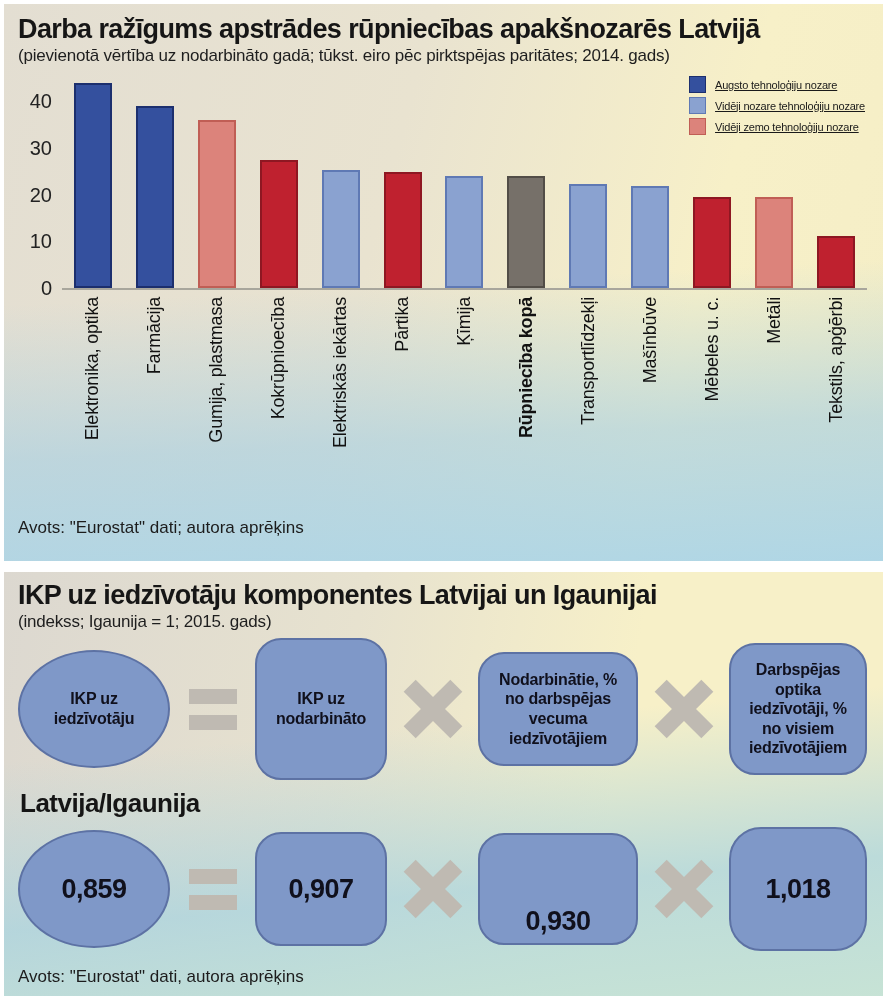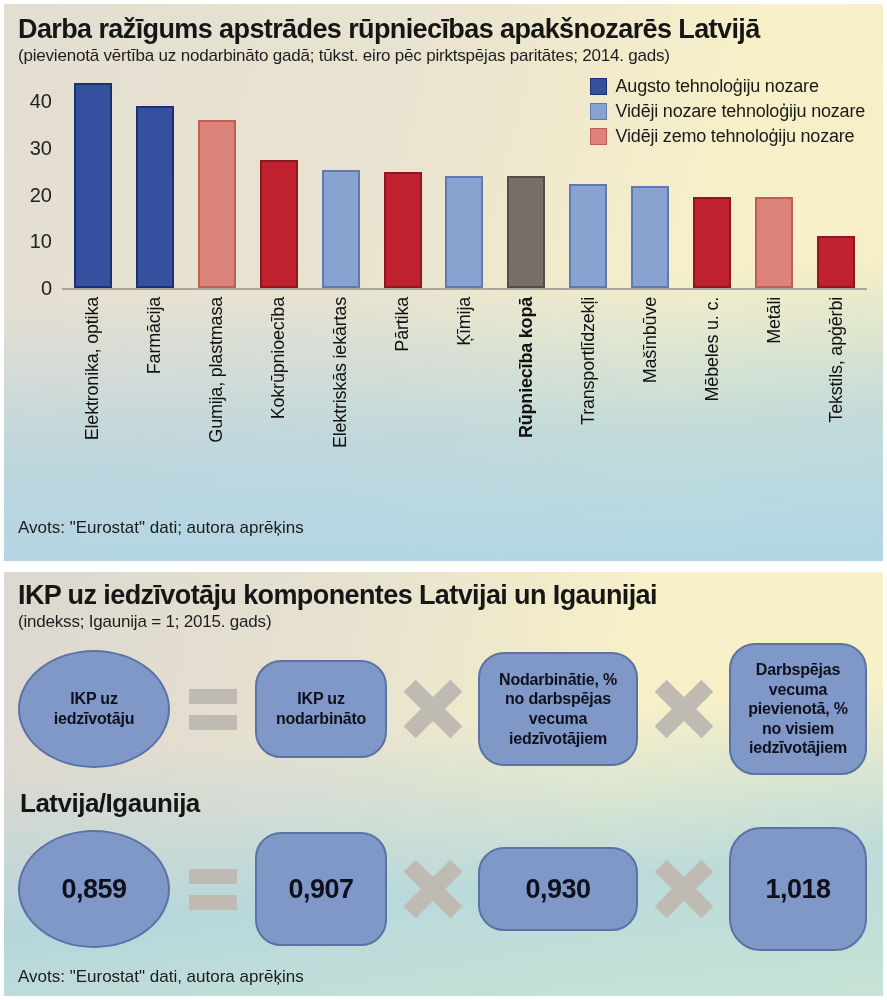--- a/index.html
+++ b/index.html
@@ -29,21 +29,21 @@
   .chart-row { display: flex; margin-top: 12px; }
   .yaxis { width: 44px; position: relative; height: 212px; flex: none; }
   .ytick { position: absolute; right: 10px; font-size: 20px; color: #222; }
   .plot { flex: 1; height: 212px; display: flex; align-items: flex-end; border-bottom: 2px solid #a8a69c; position: relative; }
   .col { flex: 1; display: flex; justify-content: center; align-items: flex-end; height: 100%; }
   .bar { width: 38px; border: 2px solid; }
 
   .legend { position: absolute; top: -2px; right: 2px; display: flex; flex-direction: column; gap: 4px; }
   .legend-item { display: flex; align-items: center; gap: 9px; }
   .swatch { width: 17px; height: 17px; border: 1px solid; flex: none; }
-  .legend-label { font-size: 18px; color: #1a1a1a; letter-spacing: -0.2px; }
+  .legend-label { font-size: 11px; color: #1a1a1a; letter-spacing: -0.2px; text-decoration: underline; }
 
   .xlabels { margin-left: 44px; margin-top: 7px; height: 212px; display: flex; }
   .xlab { flex: 1; display: flex; justify-content: center; align-items: flex-start; }
   .xlab-text { writing-mode: vertical-rl; transform: rotate(180deg); font-size: 18px; white-space: nowrap; color: #111; letter-spacing: -0.2px; }
   .xlab-text.bold { font-weight: 700; }
 
   .source-line { margin-top: 9px; font-size: 17px; color: #1c1c1c; }
 
   .formula-row { display: flex; align-items: center; justify-content: space-between; margin-top: 10px; height: 134px; }
   .shape { display: flex; align-items: center; justify-content: center; text-align: center;
@@ -188,57 +188,57 @@
     <div class="chart-subtitle">(indekss; Igaunija = 1; 2015. gads)</div>
 
     <div class="formula-row">
       <div class="shape shape-ellipse" style="background: rgb(127, 152, 200); border: 2px solid rgb(93, 114, 164);">
         <span class="label-text">IKP uz iedzīvotāju</span>
       </div>
       <div class="op op-eq">
         <div class="eq-bar" style="background: rgb(191, 186, 178);"></div>
         <div class="eq-bar" style="background: rgb(191, 186, 178);"></div>
       </div>
-      <div class="shape shape-rect" style="width: 132px; height: 98px; background: rgb(127, 152, 200); border: 2px solid rgb(93, 114, 164);">
+      <div class="shape shape-rect" style="width: 132px; height: 142px; background: rgb(127, 152, 200); border: 2px solid rgb(93, 114, 164);">
         <span class="label-text">IKP uz nodarbināto</span>
       </div>
       <div class="op op-times">
         <div class="times-bar a" style="background: rgb(191, 186, 178);"></div>
         <div class="times-bar b" style="background: rgb(191, 186, 178);"></div>
       </div>
       <div class="shape shape-rect" style="width: 160px; height: 114px; background: rgb(127, 152, 200); border: 2px solid rgb(93, 114, 164);">
         <span class="label-text">Nodarbinātie, % no darbspējas vecuma iedzīvotājiem</span>
       </div>
       <div class="op op-times">
         <div class="times-bar a" style="background: rgb(191, 186, 178);"></div>
         <div class="times-bar b" style="background: rgb(191, 186, 178);"></div>
       </div>
       <div class="shape shape-rect" style="width: 138px; height: 132px; background: rgb(127, 152, 200); border: 2px solid rgb(93, 114, 164);">
-        <span class="label-text">Darbspējas vecuma pievienotā, % no visiem iedzīvotājiem</span>
+        <span class="label-text">Darbspējas optika iedzīvotāji, % no visiem iedzīvotājiem</span>
       </div>
     </div>
 
     <h2 class="row-heading">Latvija/Igaunija</h2>
 
     <div class="formula-row values-row">
       <div class="shape shape-ellipse" style="background: rgb(127, 152, 200); border: 2px solid rgb(93, 114, 164); text-align: right;">
         <span class="value-text">0,859</span>
       </div>
       <div class="op op-eq">
         <div class="eq-bar" style="background: rgb(191, 186, 178);"></div>
         <div class="eq-bar" style="background: rgb(191, 186, 178);"></div>
       </div>
       <div class="shape shape-rect" style="width: 132px; height: 114px; background: rgb(127, 152, 200); border: 2px solid rgb(93, 114, 164); text-align: center;">
         <span class="value-text">0,907</span>
       </div>
       <div class="op op-times">
         <div class="times-bar a" style="background: rgb(191, 186, 178);"></div>
         <div class="times-bar b" style="background: rgb(191, 186, 178);"></div>
       </div>
-      <div class="shape shape-rect" style="width: 160px; height: 84px; background: rgb(127, 152, 200); border: 2px solid rgb(93, 114, 164);">
+      <div class="shape shape-rect" style="width: 160px; height: 112px; background: rgb(127, 152, 200); border: 2px solid rgb(93, 114, 164); align-items: flex-end;">
         <span class="value-text">0,930</span>
       </div>
       <div class="op op-times">
         <div class="times-bar a" style="background: rgb(191, 186, 178);"></div>
         <div class="times-bar b" style="background: rgb(191, 186, 178);"></div>
       </div>
       <div class="shape shape-rect" style="width: 138px; height: 124px; border-radius: 32px; background: rgb(127, 152, 200); border: 2px solid rgb(93, 114, 164);">
         <span class="value-text">1,018</span>
       </div>
     </div>

